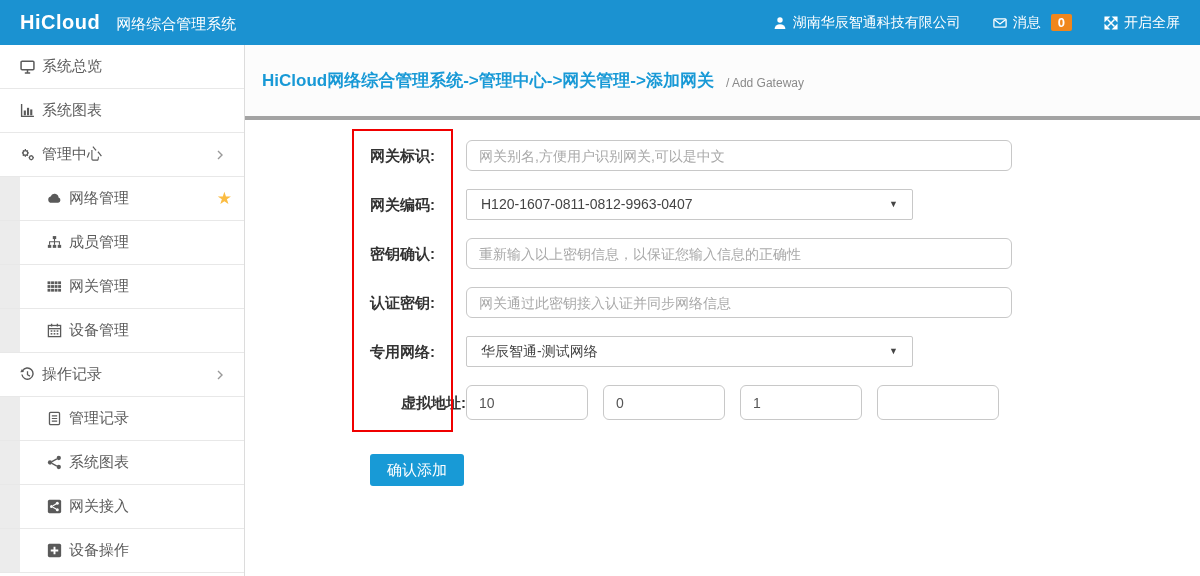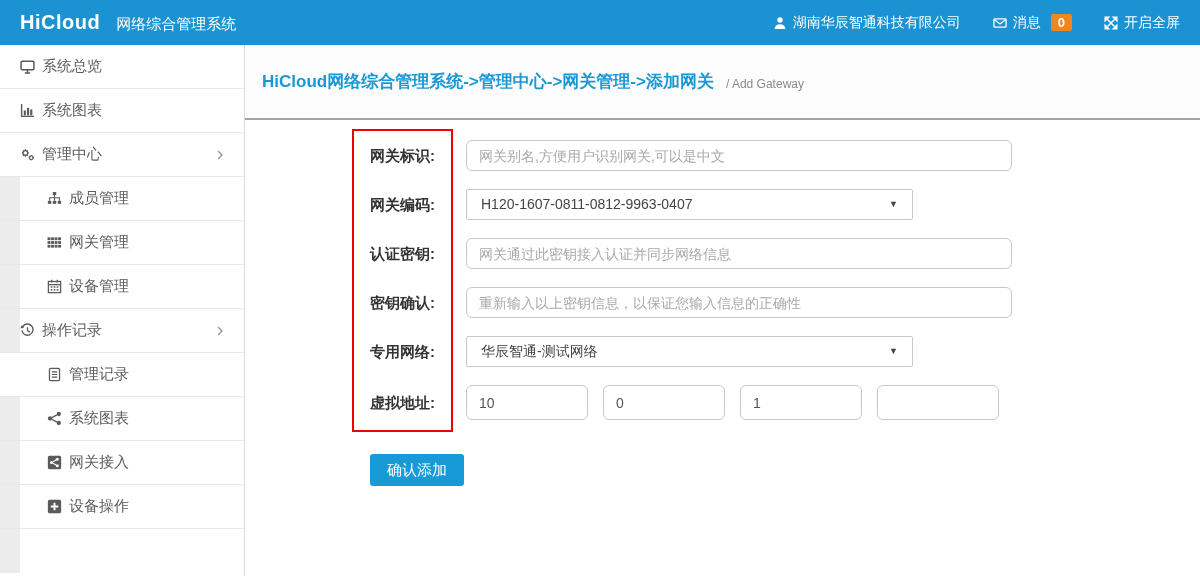--- a/index.html
+++ b/index.html
@@ -39,21 +39,21 @@
     padding-left:20px; cursor:pointer; z-index:1;
   }
   .side-item.sub { padding-left:47px; }
   .side-item .icon { width:15px; height:15px; margin-right:7px; color:#5a5a5a; flex:none; }
   .side-item .chev { position:absolute; right:12px; width:10px; height:14px; color:#999; }
   .side-item .star { position:absolute; right:12px; color:#fbbc42; font-size:17px; line-height:1; }
   
   .content { position:absolute; left:245px; top:45px; width:955px; height:531px; background:#fff; }
   .crumb-band {
     height:75px; display:flex; align-items:center; padding-left:17px;
-    background:#fcfcfc; border-bottom:2px solid #a3a3a3;
+    background:#fcfcfc; border-bottom:4px solid #a3a3a3;
   }
   .crumb-path { color:#1899d6; font-size:17px; font-weight:bold; }
   .crumb-suffix { color:#8a8a8a; font-size:12px; margin-left:12px; padding-top:4px; }
   
   .form { position:absolute; left:370px; top:140px; }
   .frow { display:flex; margin-bottom:18px; }
   .flabel {
     width:96px; font-size:15px; font-weight:bold; color:#333;
     line-height:31px; white-space:nowrap;
   }
@@ -62,21 +62,21 @@
     padding:0 12px; font-size:14px; color:#555; outline:none;
     font-family:"Liberation Sans","DejaVu Sans",sans-serif;
   }
   .frow input::placeholder { color:#a9a9a9; opacity:1; }
   .selectbox {
     position:relative; width:447px; height:31px; border:1px solid #c8c8c8; border-radius:2px;
     background:#fff; font-size:14px; color:#444; line-height:29px; padding:0 28px 0 14px;
     cursor:pointer; white-space:nowrap;
   }
   .selectbox .caret { position:absolute; right:14px; top:0; font-size:9px; color:#444; line-height:29px; }
-  .iprow .flabel { line-height:35px; }
+  .iprow .flabel { line-height:35px;text-align:right; }
   .iprow input[type=text] { width:122px; height:35px; margin-right:15px; }
   .iprow input[type=text]:last-child { margin-right:0; }
   .submit-btn {
     margin-top:16px; width:94px; height:32px; background:#189ad6; color:#fff;
     border:none; border-radius:3px; font-size:15px; cursor:pointer;
     font-family:"Liberation Sans","DejaVu Sans",sans-serif;
   }
   .redbox {
     position:absolute; left:352px; top:129px; width:101px; height:303px;
     border:2px solid #f00000; pointer-events:none; z-index:5;
@@ -157,20 +157,29 @@
             <path d="M10.5 7.6v.9M10.5 11.5v.9M8.1 10h.9M12 10h.9"></path>
           </g>
         </svg>
       </span>
       <span>管理中心</span>
       <span class="icon chev">
         <svg viewBox="0 0 10 14">
           <path d="M3 3l4 4-4 4" fill="none" stroke="currentColor" stroke-width="1.4"></path>
         </svg>
       </span>
+    </div>
+    <div class="side-item sub">
+      <span class="icon">
+        <svg viewBox="0 0 14 14">
+          <path d="M4 11a3 3 0 0 1-.6-5.9A3.8 3.8 0 0 1 10.8 6 2.6 2.6 0 0 1 10.4 11Z" fill="currentColor"></path>
+        </svg>
+      </span>
+      <span>网络管理</span>
+      <span class="star">★</span>
     </div>
     <div class="side-item sub">
       <span class="icon">
         <svg viewBox="0 0 14 14">
           <g fill="currentColor">
             <rect x="5.4" y="1" width="3.2" height="2.8"></rect>
             <rect x="0.8" y="9.2" width="3.2" height="2.8"></rect>
             <rect x="5.4" y="9.2" width="3.2" height="2.8"></rect>
             <rect x="10" y="9.2" width="3.2" height="2.8"></rect>
           </g>
@@ -287,25 +296,25 @@
   </div>
 </main>
 
 <div class="form" id="form"><div class="frow">
       <div class="flabel">网关标识:</div>
       <input type="text" placeholder="网关别名,方便用户识别网关,可以是中文" style="">
     </div><div class="frow">
       <div class="flabel">网关编码:</div>
       <div class="selectbox"><span>H120-1607-0811-0812-9963-0407</span><span class="caret">▼</span></div>
     </div><div class="frow">
+      <div class="flabel">密钥确认:</div>
+      <input type="text" placeholder="重新输入以上密钥信息，以保证您输入信息的正确性" style="">
+    </div><div class="frow">
       <div class="flabel">认证密钥:</div>
       <input type="text" placeholder="网关通过此密钥接入认证并同步网络信息" style="">
-    </div><div class="frow">
-      <div class="flabel">密钥确认:</div>
-      <input type="text" placeholder="重新输入以上密钥信息，以保证您输入信息的正确性" style="">
     </div><div class="frow">
       <div class="flabel">专用网络:</div>
       <div class="selectbox"><span>华辰智通-测试网络</span><span class="caret">▼</span></div>
     </div><div class="frow iprow">
       <div class="flabel">虚拟地址:</div>
       <input type="text" value="10" style="">
       <input type="text" value="0" style="">
       <input type="text" value="1" style="">
       <input type="text" style="">
     </div><button class="submit-btn">确认添加</button></div>

